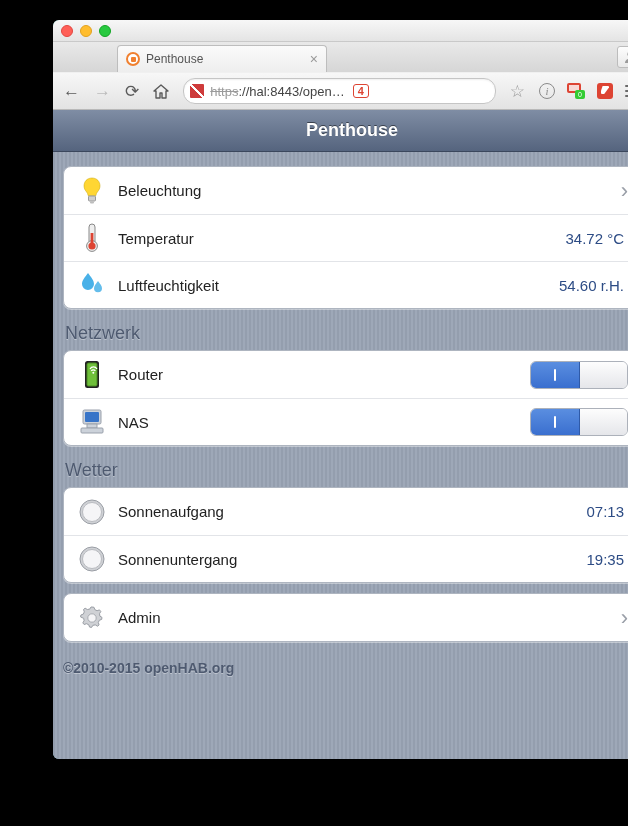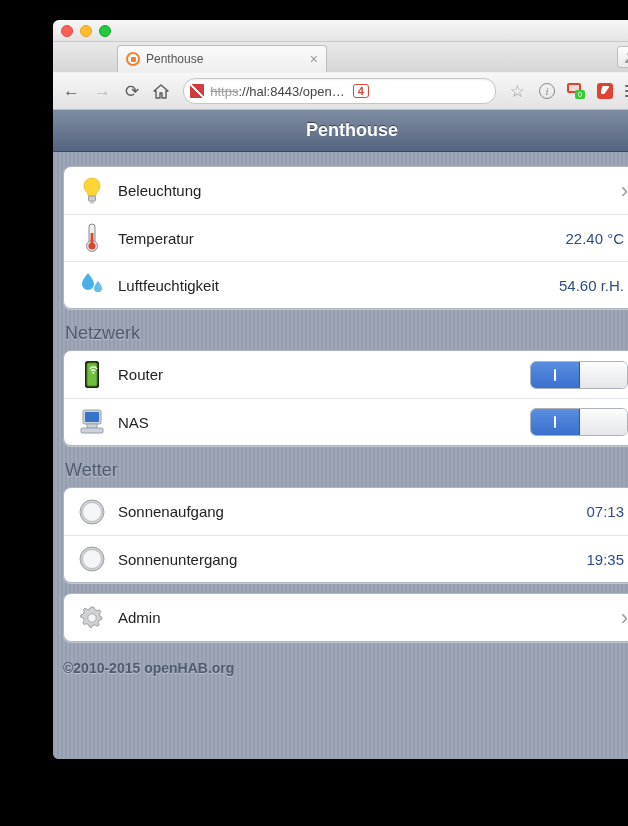--- a/index.html
+++ b/index.html
@@ -218,21 +218,21 @@
         <div class="row">
           <span class="ico">
             <svg width="16" height="30" viewBox="0 0 16 30" class="i-thermo">
                 <rect class="tube" x="5" y="1" width="6" height="20" rx="3"></rect>
                 <circle class="tube" cx="8" cy="23" r="5.4"></circle>
                 <rect class="merc" x="6.6" y="10" width="2.8" height="12"></rect>
                 <circle class="merc" cx="8" cy="23" r="3.6"></circle>
               </svg>
           </span>
           <span class="lbl">Temperatur</span>
-          <span class="val">22.40 °C</span>
+          <span class="val">34.72 °C</span>
         </div>
         <div class="row">
           <span class="ico">
             <svg width="26" height="28" viewBox="0 0 26 28">
                 <path class="i-hum" d="M9 2c3 4 6 7.4 6 11a6 6 0 1 1-12 0C3 9.4 6 6 9 2z"></path>
                 <path class="i-hum" d="M19 10c2 2.6 4 5 4 7.3a4 4 0 1 1-8 0C15 15 17 12.6 19 10z" opacity=".85"></path>
               </svg>
           </span>
           <span class="lbl">Luftfeuchtigkeit</span>
           <span class="val">54.60 r.H.</span>

